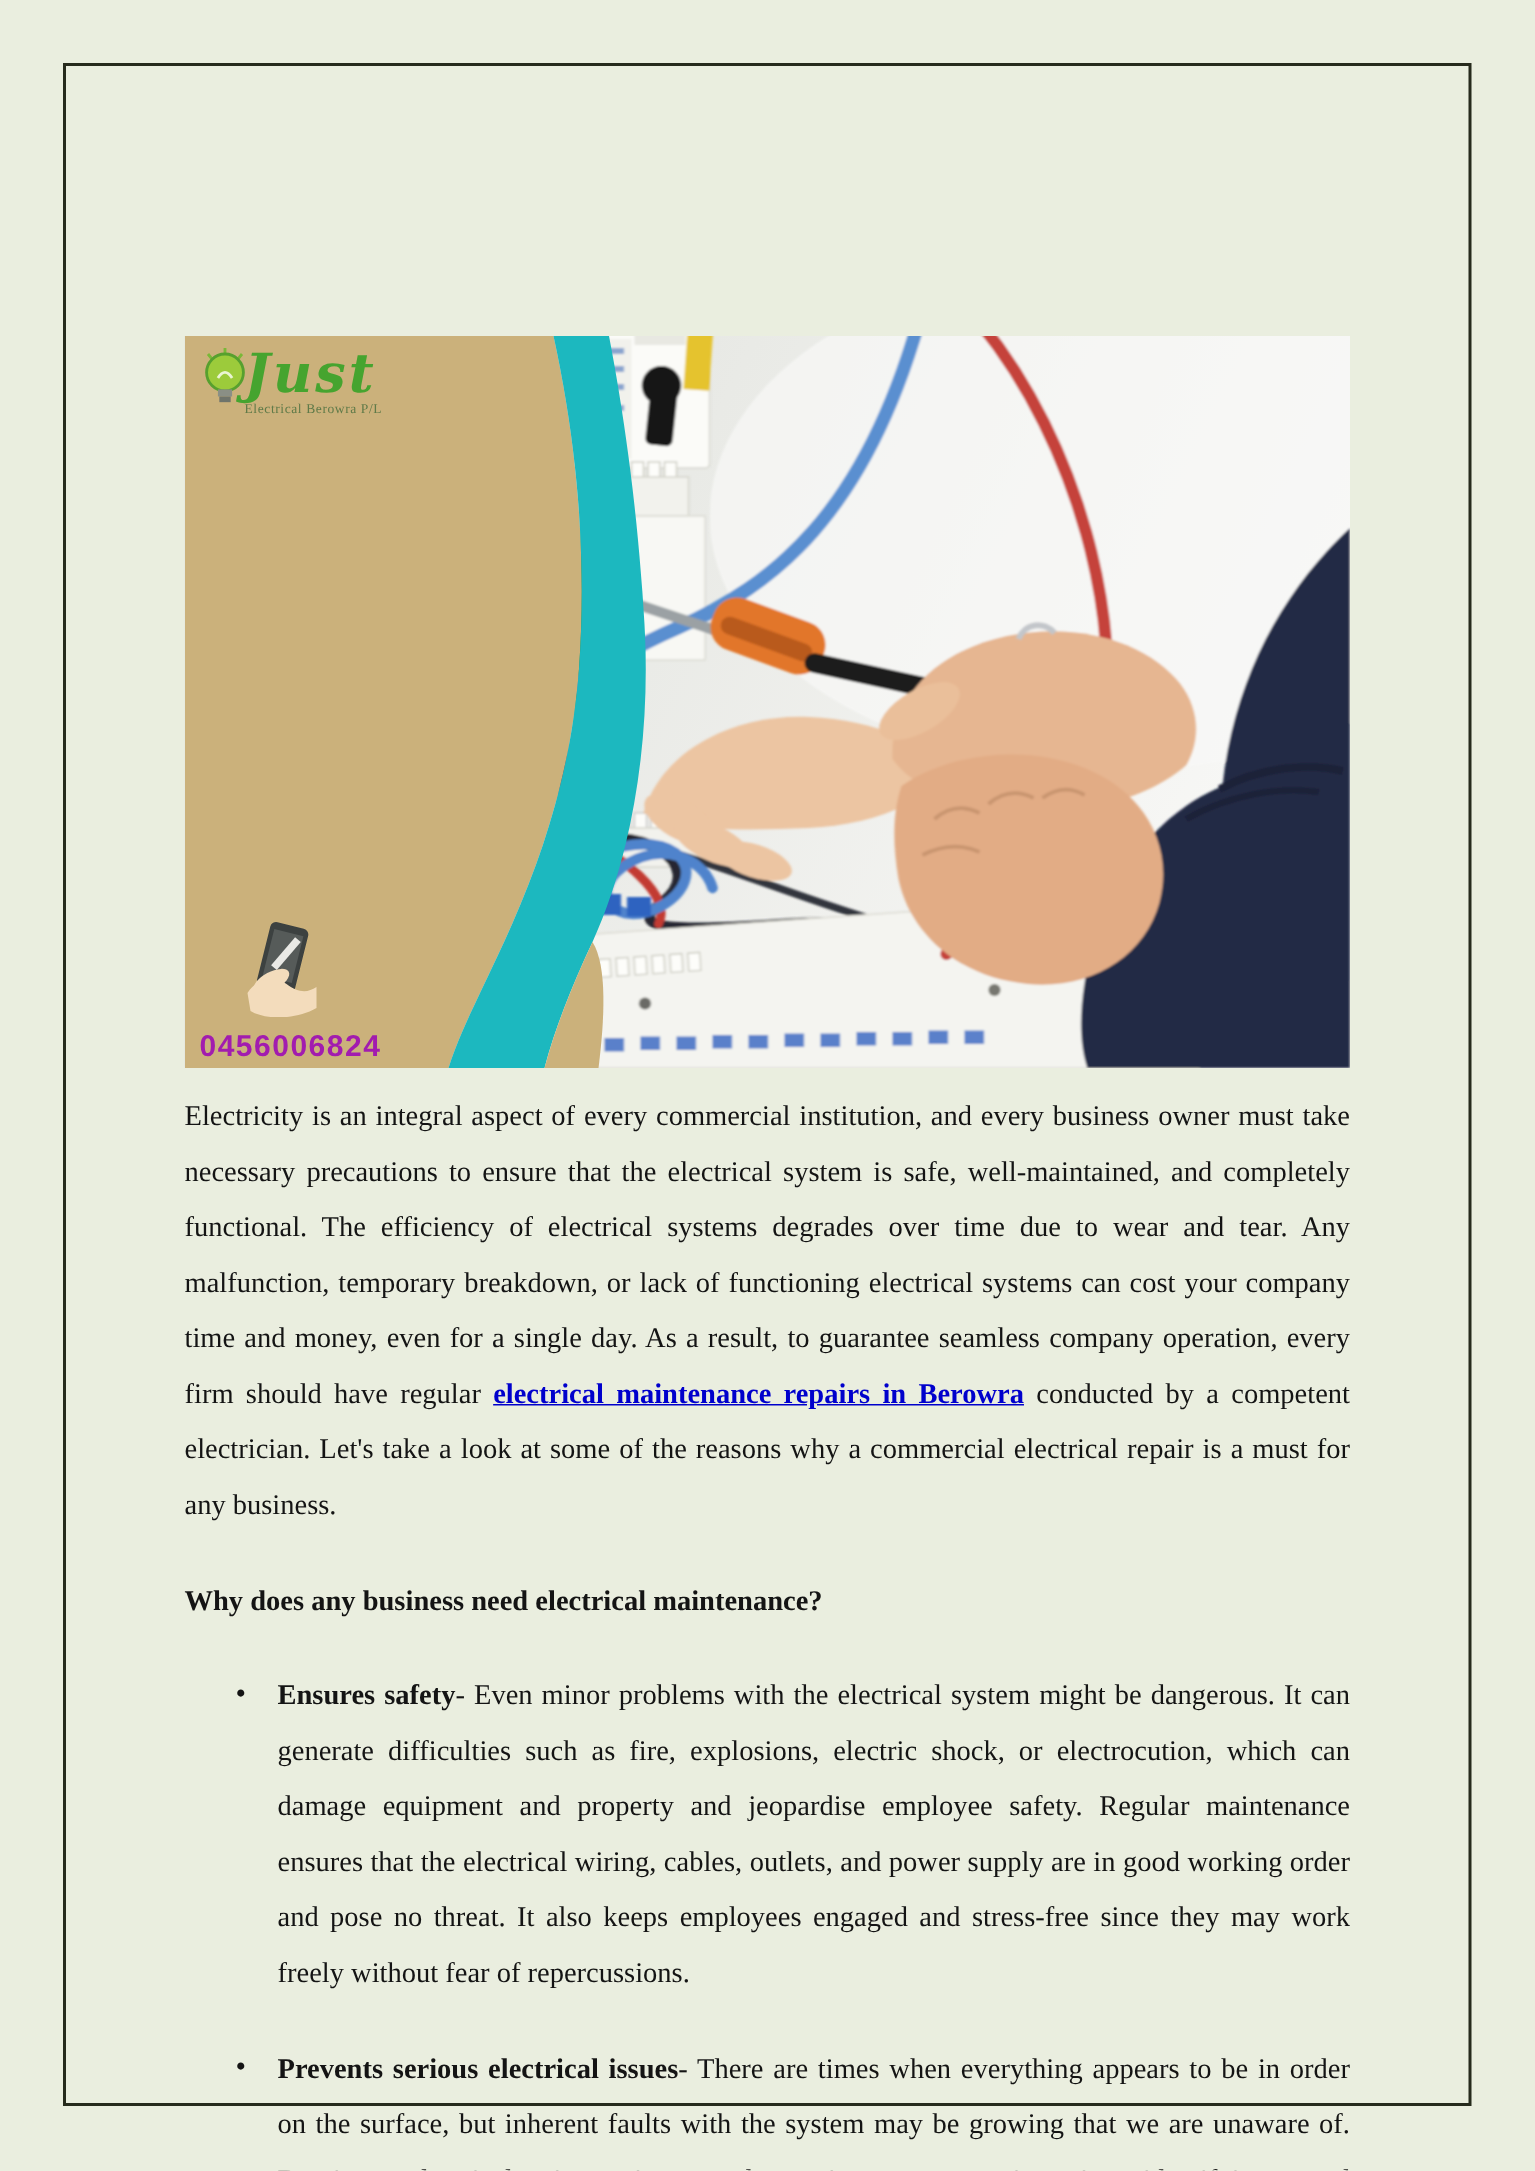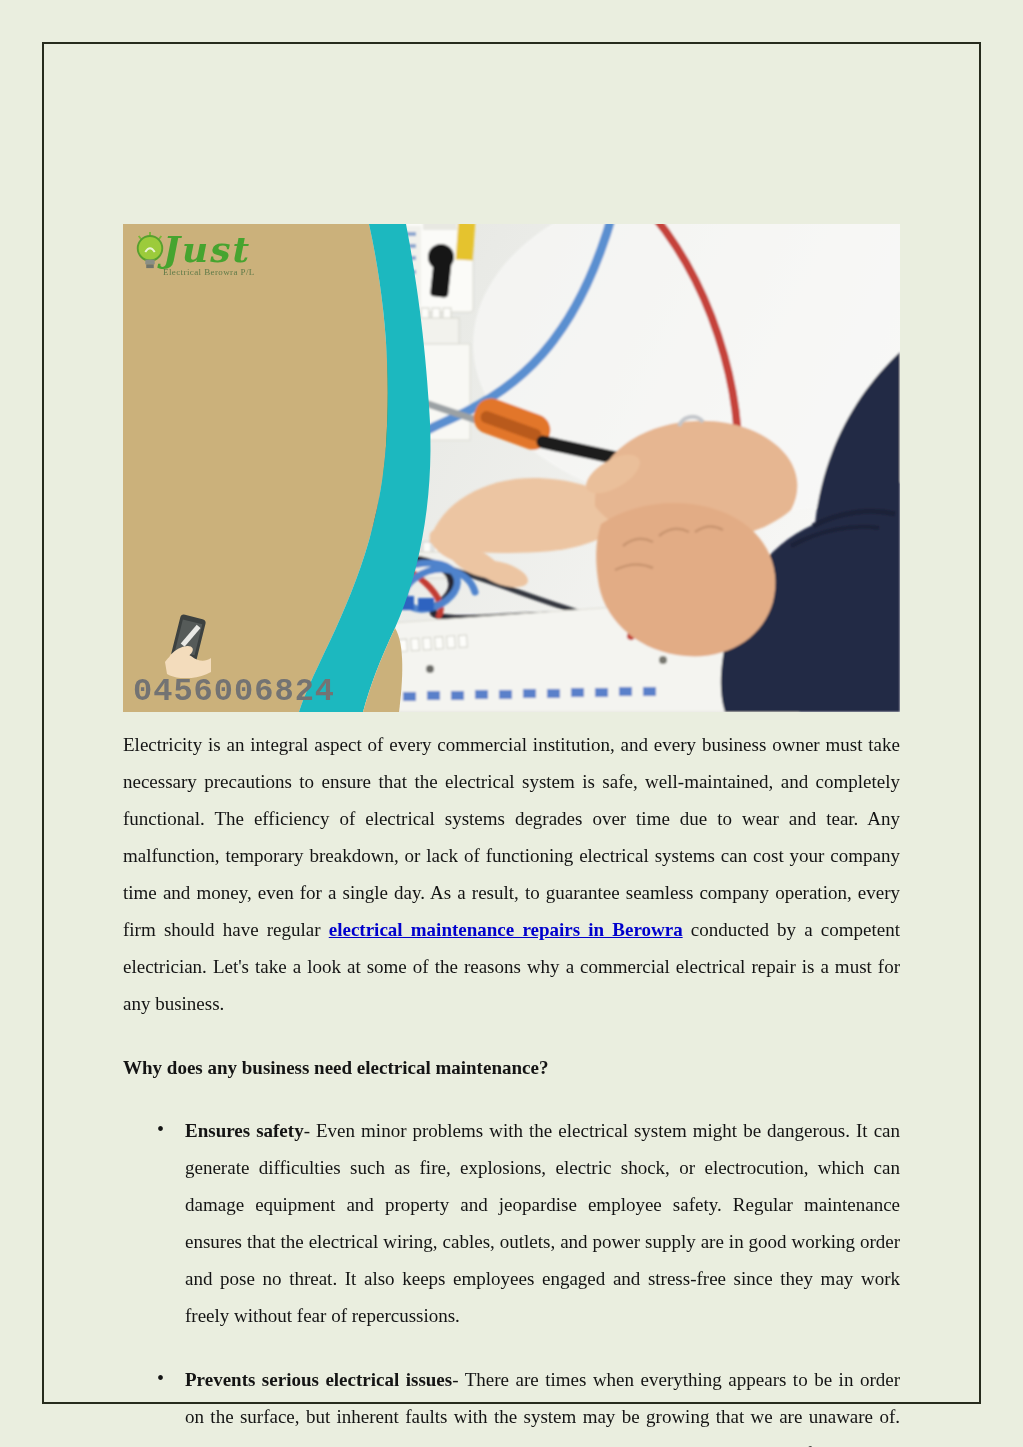--- a/index.html
+++ b/index.html
@@ -28,22 +28,22 @@
     display:block; font-family:"DejaVu Serif", serif; font-style:italic; font-weight:bold;
     font-size:36px; line-height:34px; color:var(--logo_green,#46a42f); letter-spacing:2px;
   }
   .logo-sub {
     display:block; font-family:Liberation Serif, serif; font-size:9px;
     color:#5f7a48; letter-spacing:0.4px; margin-top:1px;
   }
   .phone-icon { position:absolute; left:38px; bottom:34px; width:52px; height:64px; z-index:3; }
   .phone-number {
     position:absolute; left:10px; bottom:2px; z-index:3;
-    font-family:Liberation Mono, monospace; font-weight:bold; font-size:32px;
-    letter-spacing:1px; color:#737373;
+    font-family:Liberation Sans, sans-serif; font-weight:bold; font-size:20px;
+    letter-spacing:1px; color:#a21caf;
   }
   
   .content {
     position:absolute; left:79px; top:682px; width:777px;
     font-size:19px; line-height:37px; text-align:justify; color:#141414;
   }
   .content p.intro { margin:0; }
   a.doc-link { color:var(--link_blue,#0000cc); font-weight:bold; text-decoration:underline; }
   .subheading { margin:27px 0 0; font-weight:bold; font-size:19px; }
   ul.points { margin:26px 0 0; padding:0 0 0 62px; list-style:none; }

